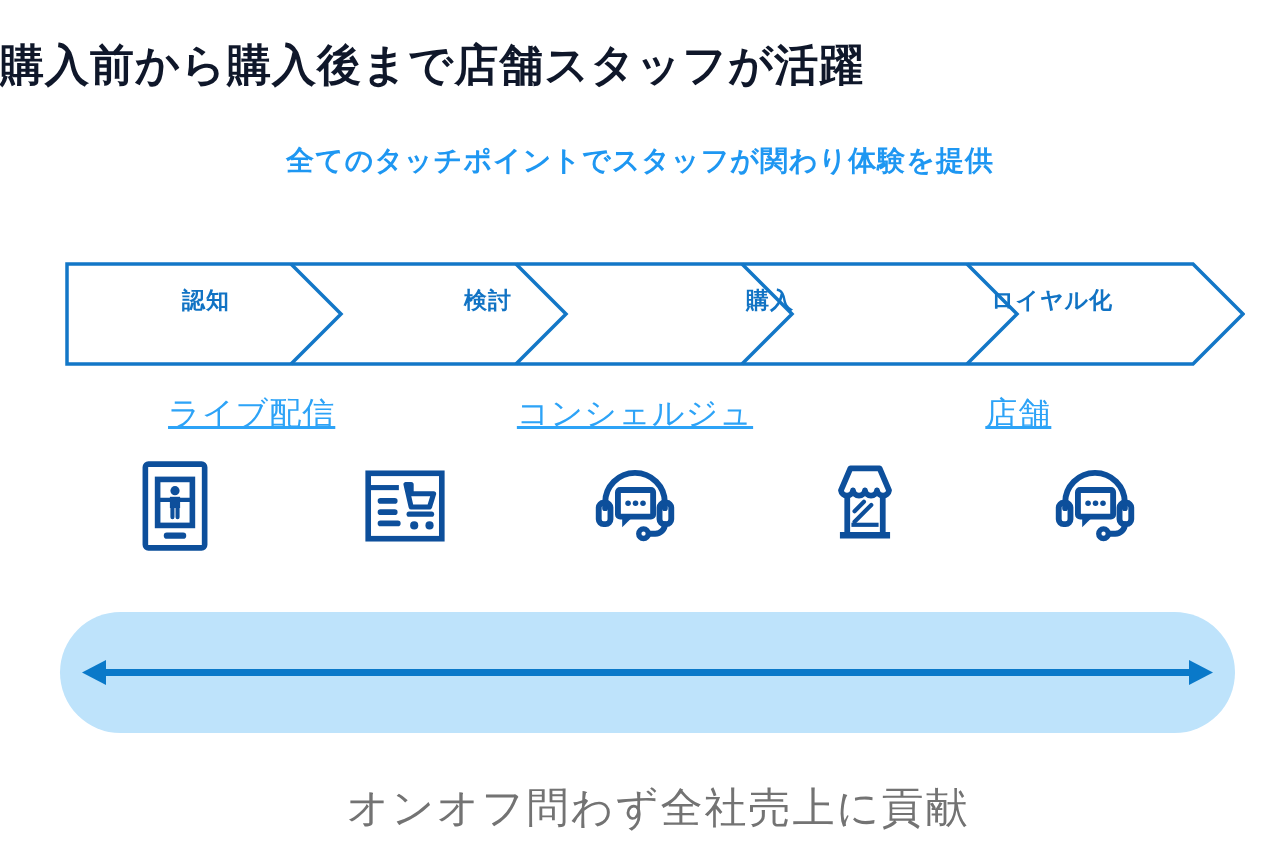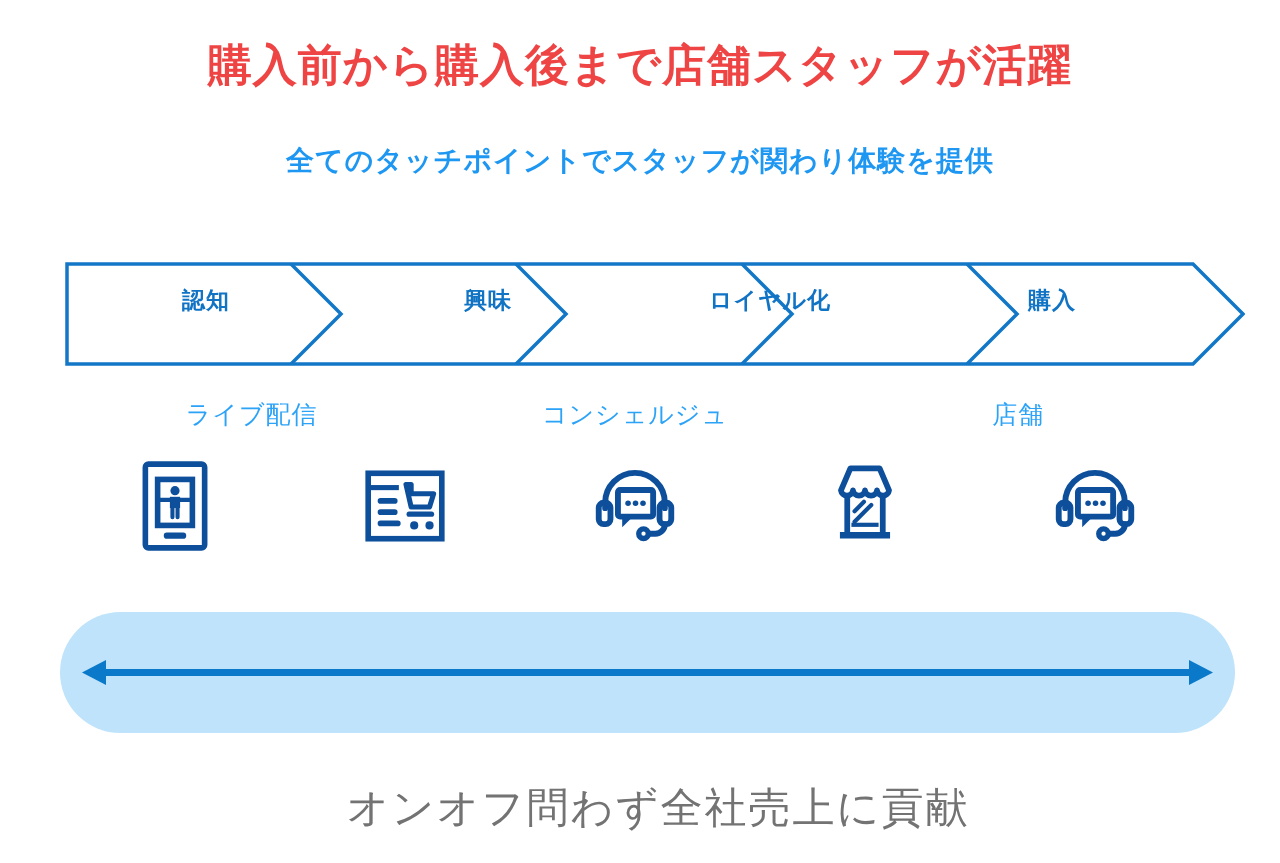--- a/index.html
+++ b/index.html
@@ -1,31 +1,31 @@
 <!DOCTYPE html>
 <html><head>
 <meta charset="utf-8">
 <style>
   html,body{margin:0;padding:0;background:#ffffff;}
   body{font-family:"Liberation Sans","DejaVu Sans",sans-serif;}
   .page{position:relative;width:1280px;height:863px;background:#ffffff;overflow:hidden;}
 
-  .title{position:absolute;top:36px;left:0;width:1280px;text-align:center;
-         font-size:44px;font-weight:800;color:#ef4444;letter-spacing:1px;margin:0;}
+  .title{position:absolute;top:36px;left:0;width:1280px;
+         font-size:44px;font-weight:800;color:#0f172a;letter-spacing:1px;margin:0;}
   .subtitle{position:absolute;top:142px;left:0;width:1280px;text-align:center;
          font-size:28px;font-weight:800;color:#1E97F2;letter-spacing:1px;margin:0;}
 
   .chevron-wrap{position:absolute;left:65px;top:262px;width:1180px;height:104px;}
   .stage-row{position:absolute;left:65px;top:262px;width:1128px;height:77px;display:flex;align-items:center;}
   .stage-row .cell{flex:1;text-align:center;font-size:23px;font-weight:800;color:#1173C4;letter-spacing:1px;}
 
   .tp-row{position:absolute;left:60px;width:1150px;display:flex;}
   .tp-row .cell{flex:1;display:flex;justify-content:center;align-items:center;}
   .tp-labels{top:396px;height:36px;}
-  .tp-labels .cell{font-size:25px;color:#2DA3F7;letter-spacing:1px;}
+  .tp-labels .cell{font-size:32px;color:#2DA3F7;letter-spacing:1px;text-decoration:underline;}
   .tp-icons{top:452px;height:108px;}
 
   .pill{position:absolute;left:60px;top:612px;width:1175px;height:121px;
         background:#BEE3FB;border-radius:61px;}
   .pill svg{position:absolute;left:0;top:0;}
 
   .footer-caption{position:absolute;top:780px;left:0;width:1280px;text-align:center;
         font-size:42px;color:#737373;letter-spacing:2px;padding-left:18px;}
 
   .icn{stroke:#0D4F9B;fill:none;stroke-width:5.5;}
@@ -43,23 +43,23 @@
     <svg width="1180" height="104" viewBox="0 0 1180 104">
       <path d="M2,2 H1128 L1178,52 L1128,102 H2 Z" fill="#ffffff" stroke="#1377C7" stroke-width="3.5" stroke-linejoin="miter"></path>
       <polyline points="226,2 276,52 226,102" fill="none" stroke="#1377C7" stroke-width="3.5"></polyline>
       <polyline points="451,2 501,52 451,102" fill="none" stroke="#1377C7" stroke-width="3.5"></polyline>
       <polyline points="677,2 727,52 677,102" fill="none" stroke="#1377C7" stroke-width="3.5"></polyline>
       <polyline points="902,2 952,52 902,102" fill="none" stroke="#1377C7" stroke-width="3.5"></polyline>
     </svg>
   </div>
   <div class="stage-row">
     <div class="cell">認知</div>
-    <div class="cell">興味</div>
+    <div class="cell">検討</div>
+    <div class="cell">購入</div>
     <div class="cell">ロイヤル化</div>
-    <div class="cell">購入</div>
   </div>
 
   <div class="tp-row tp-labels">
     <div class="cell">ライブ配信</div>
     <div class="cell">コンシェルジュ</div>
     <div class="cell">店舗</div>
   </div>
 
   <div class="tp-row tp-icons">
     <div class="cell">

